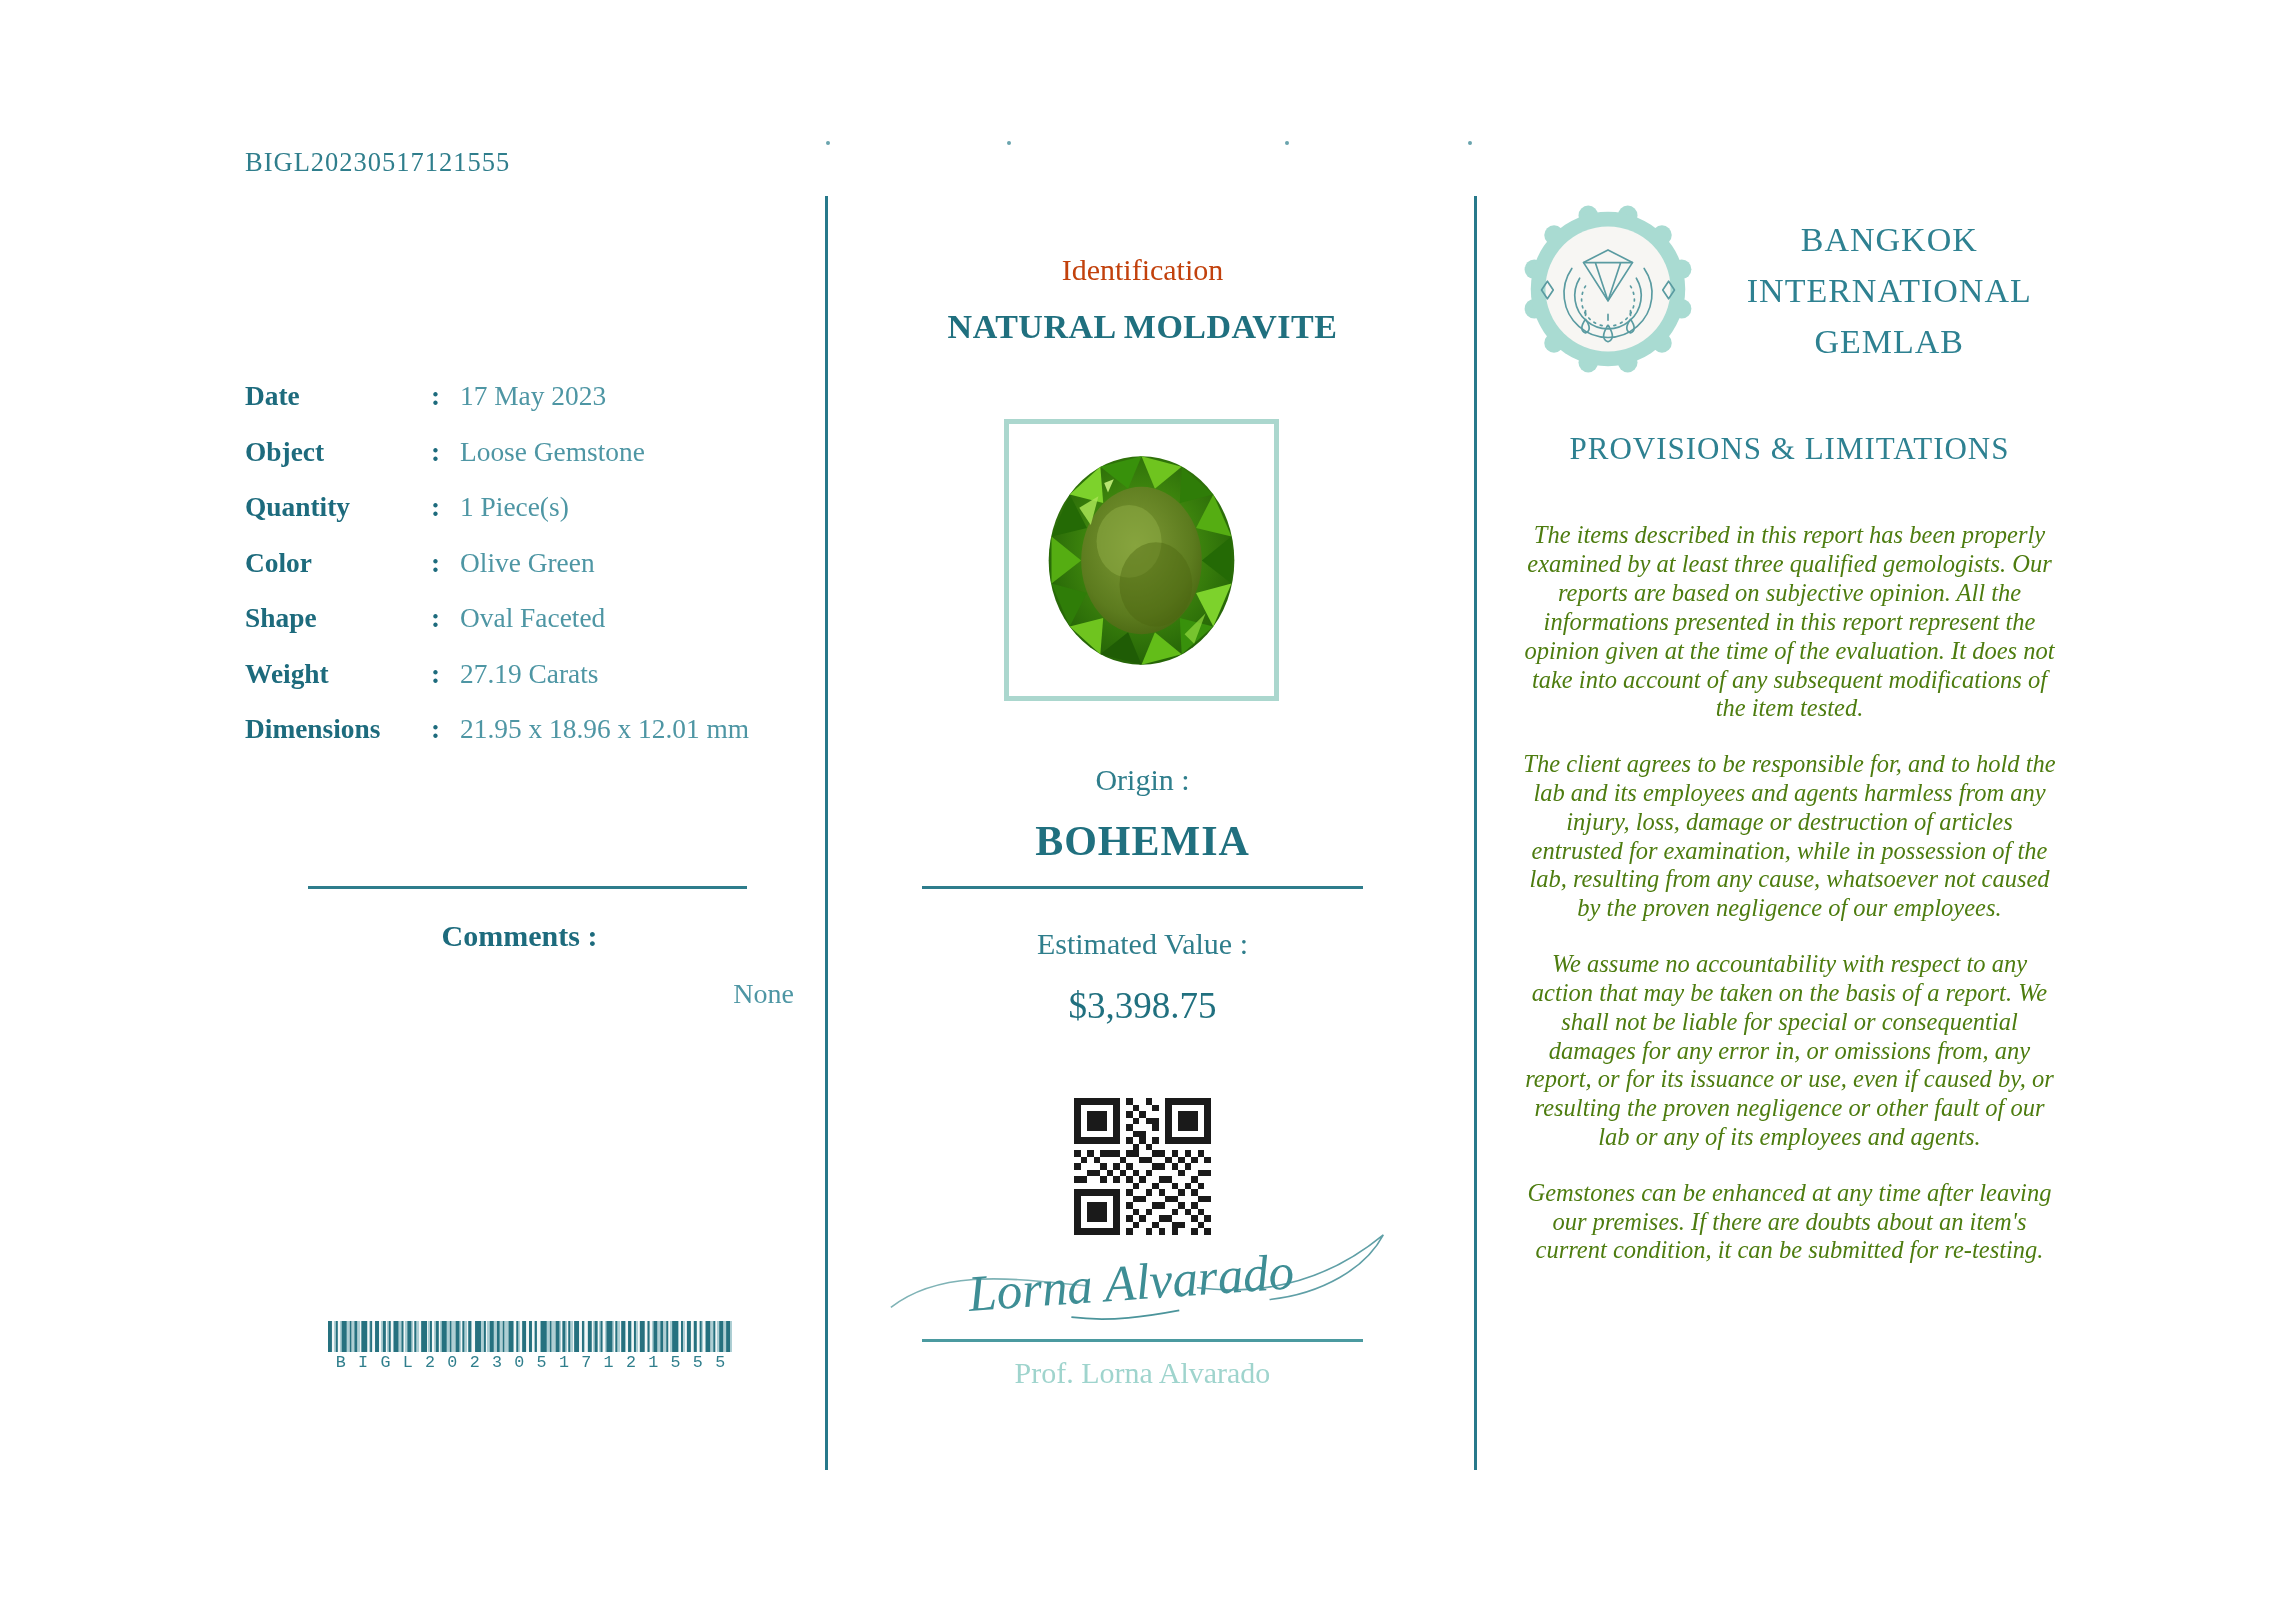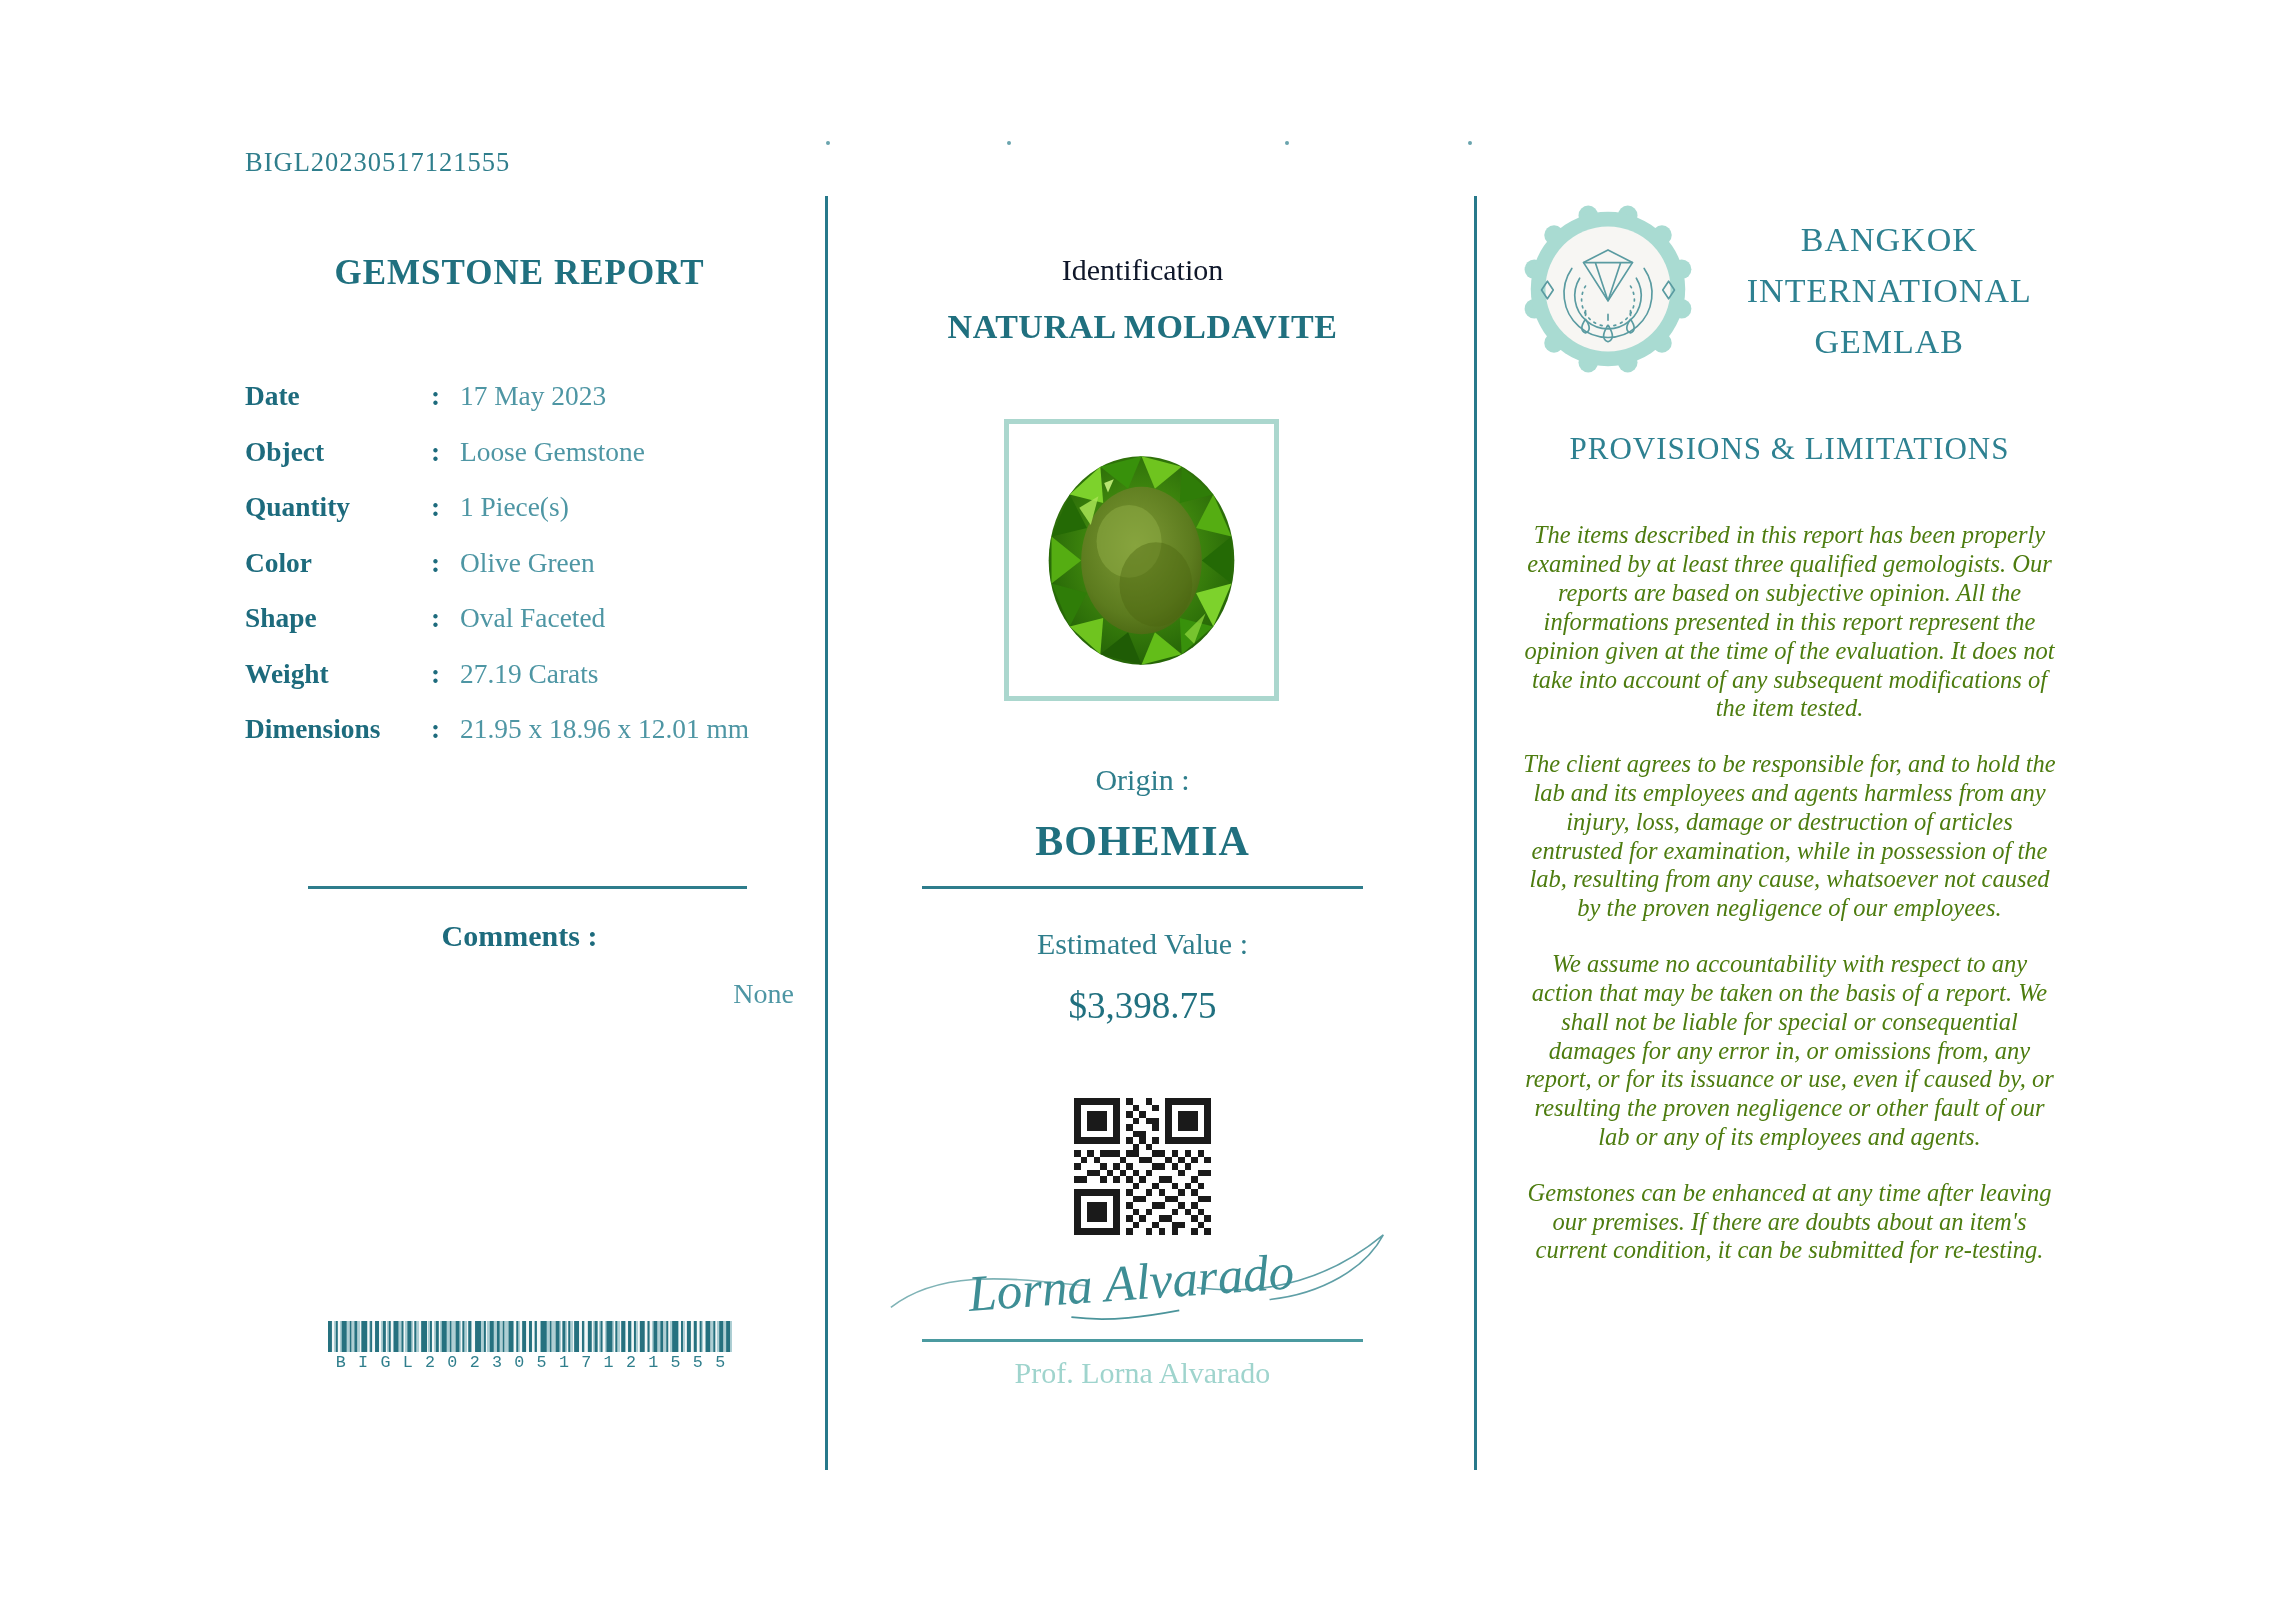--- a/index.html
+++ b/index.html
@@ -28,21 +28,21 @@
                   font-size:28px;color:#4e96a4;}
   .barcode{position:absolute;left:328px;top:1321px;width:404px;}
   .barcode-bars{display:block;width:404px;height:31px;
                 background:repeating-linear-gradient(90deg,#aecfd4 0 2.9px,#f3f8f8 2.9px 5.9px);}
   .barcode-text{margin-top:1px;font-family:"Liberation Mono","DejaVu Sans Mono",monospace;
                 font-size:16.7px;letter-spacing:12.3px;color:#2f7e8c;white-space:nowrap;padding-left:7.8px;}
 
   
   .mid{position:absolute;left:922px;top:0;width:441px;height:1620px;}
   .mid .cline{position:absolute;left:0;width:100%;text-align:center;}
-  .id-heading{top:253px;font-size:30px;color:#0f172a;}
+  .id-heading{top:253px;font-size:30px;color:#c2410c;}
   .id-name{top:308px;font-size:34px;font-weight:bold;color:#20707f;letter-spacing:0.5px;}
   .gem-frame{position:absolute;left:82px;top:419px;width:265px;height:272px;border:5.9px solid #abd7ce;
              background:#ffffff;display:flex;align-items:center;justify-content:center;}
   .origin-label{top:763px;font-size:30px;color:#2f7e8c;}
   .origin-value{top:817px;font-size:42px;font-weight:bold;color:#20707f;letter-spacing:1px;}
   .mid-divider{position:absolute;left:0;top:886px;width:100%;height:2.9px;background:#2e7d8c;}
   .est-label{top:927px;font-size:30px;color:#2f7e8c;}
   .est-value{top:984px;font-size:37px;font-weight:normal;color:#20707f;}
   .qr{position:absolute;left:152px;top:1098px;width:137px;height:137px;background:#ffffff;}
   .sig-svg{position:absolute;left:-37px;top:1221px;width:514px;height:114px;}
@@ -69,21 +69,20 @@
 
   <div class="regdot" style="left:826px"></div>
   <div class="regdot" style="left:1007px"></div>
   <div class="regdot" style="left:1285px"></div>
   <div class="regdot" style="left:1468px"></div>
 
   <div class="vline vline-left"></div>
   <div class="vline vline-right"></div>
 
   <div class="report-number">BIGL20230517121555</div>
-  <div class="report-title">GEMSTONE REPORT</div>
 
   <div class="fields">
     <div class="frow">
       <span class="flabel">Date</span>
       <span class="fcolon">:</span>
       <span class="fvalue">17 May 2023</span>
     </div>
     <div class="frow">
       <span class="flabel">Object</span>
       <span class="fcolon">:</span>

